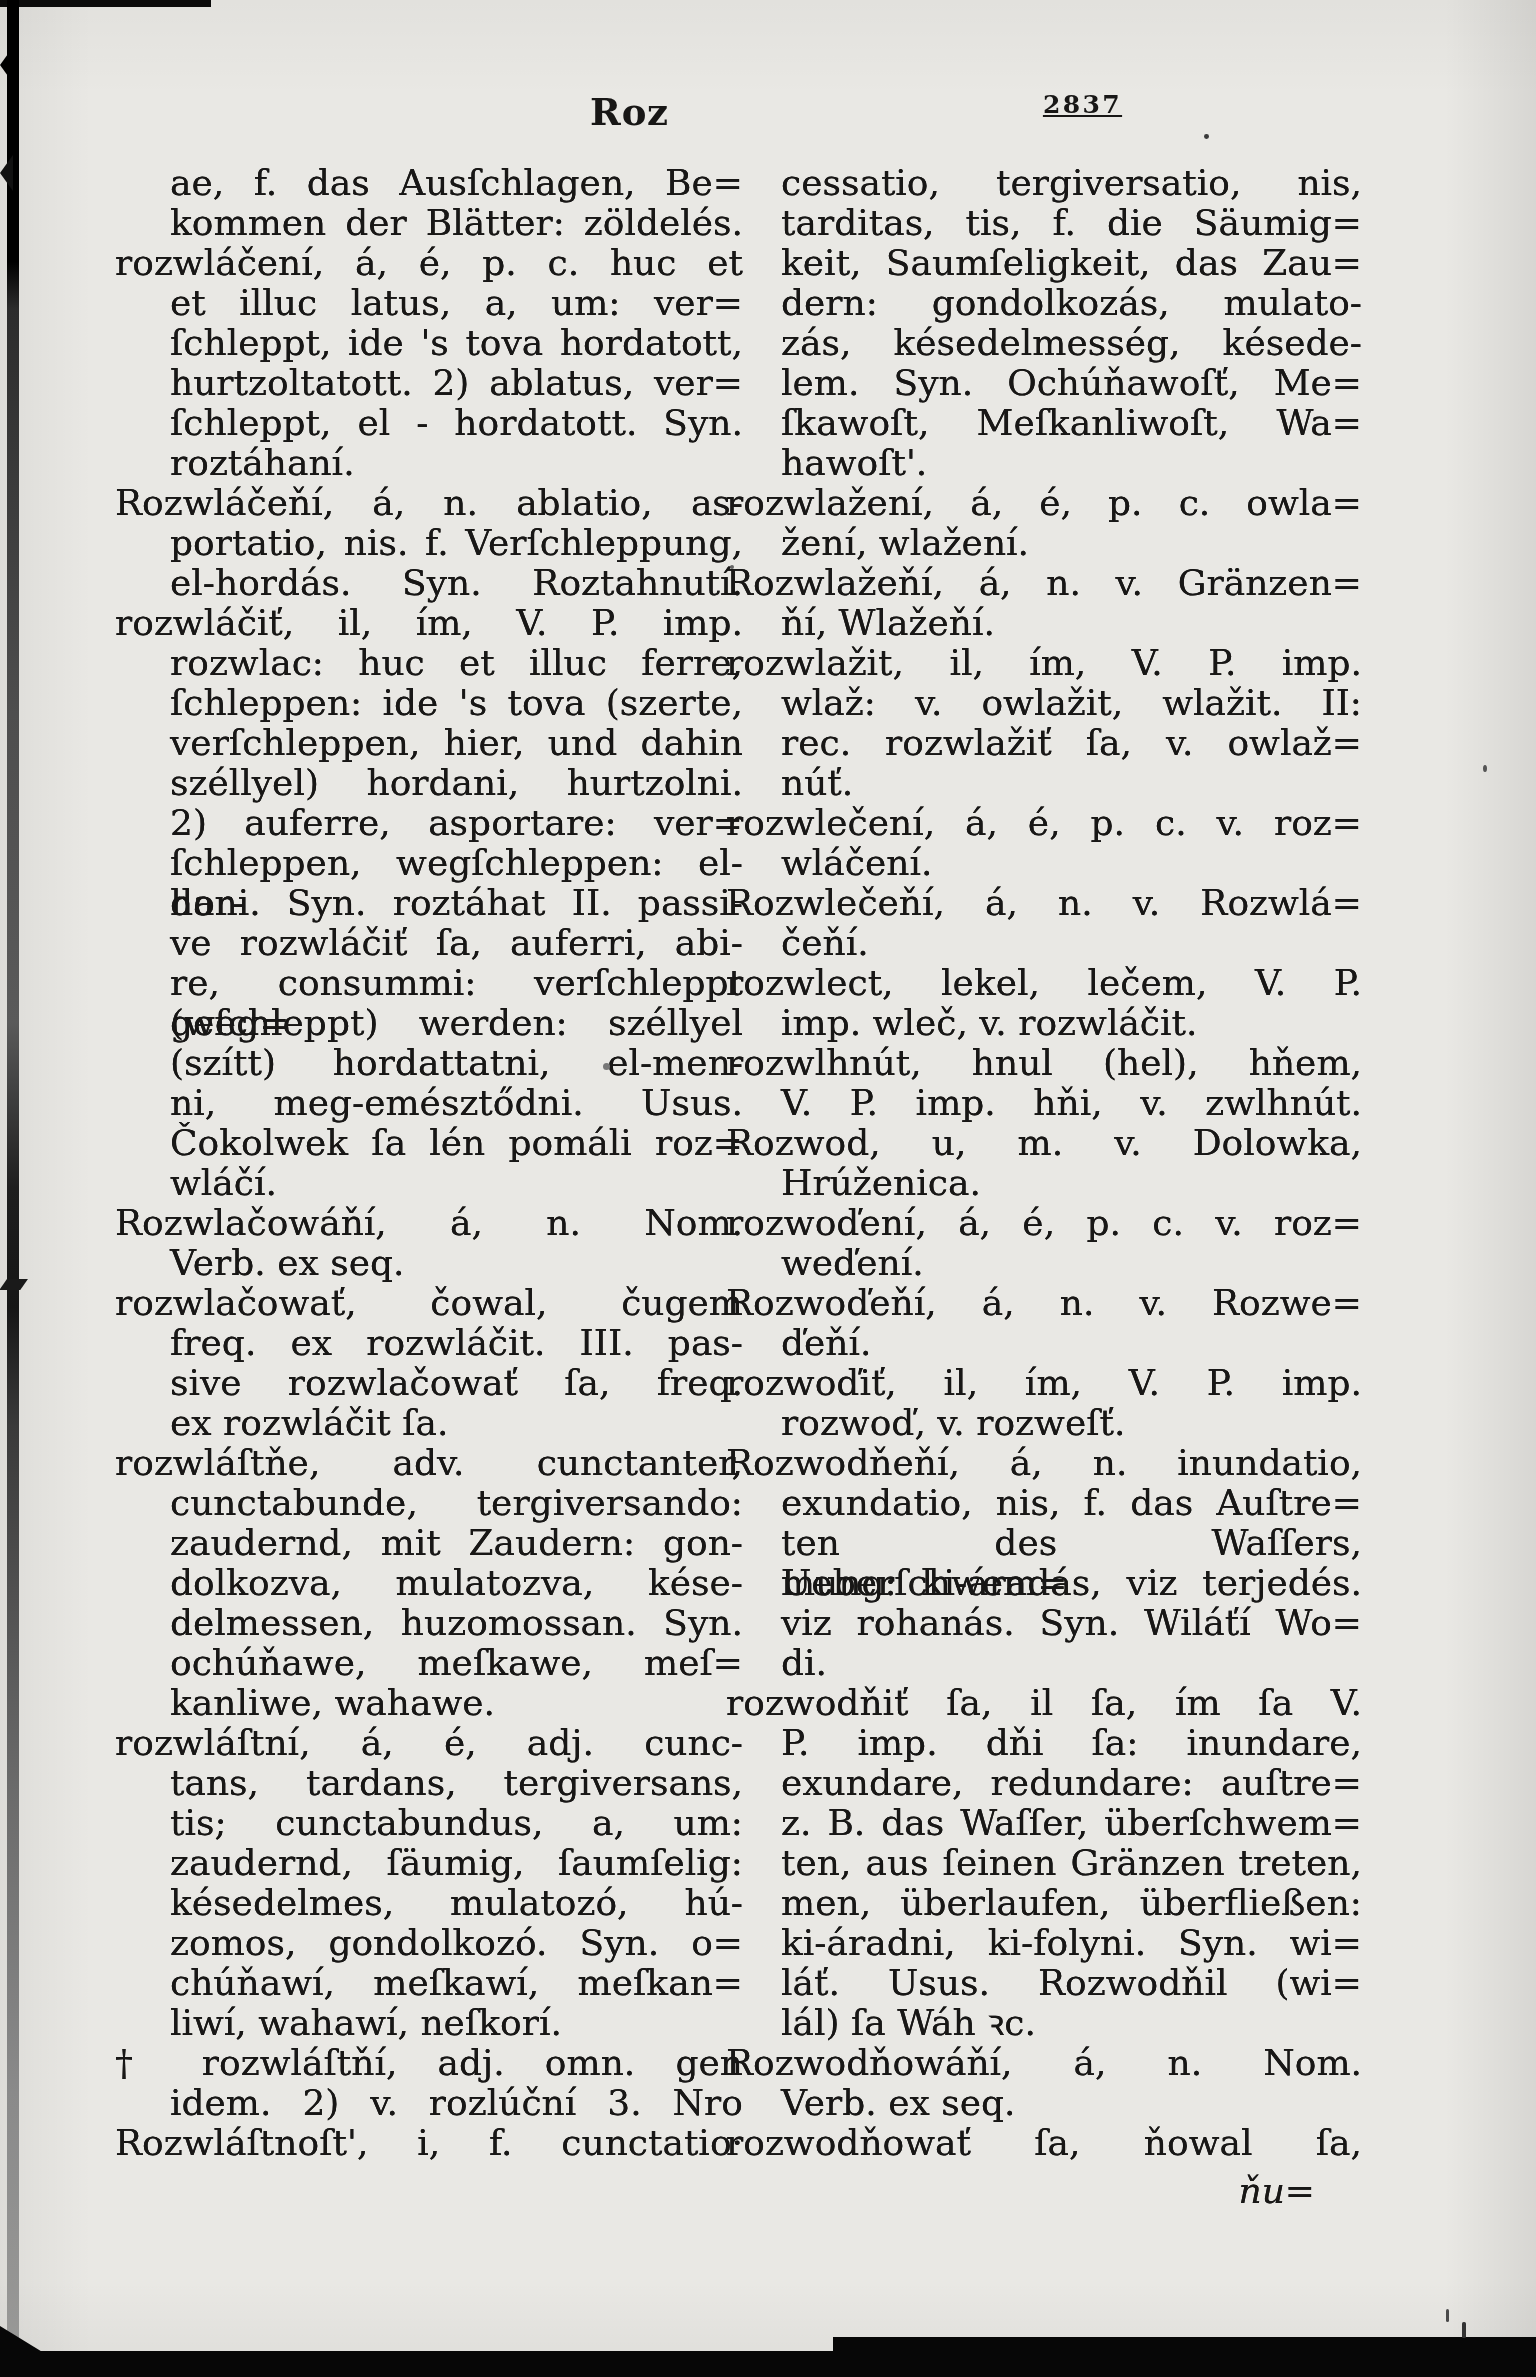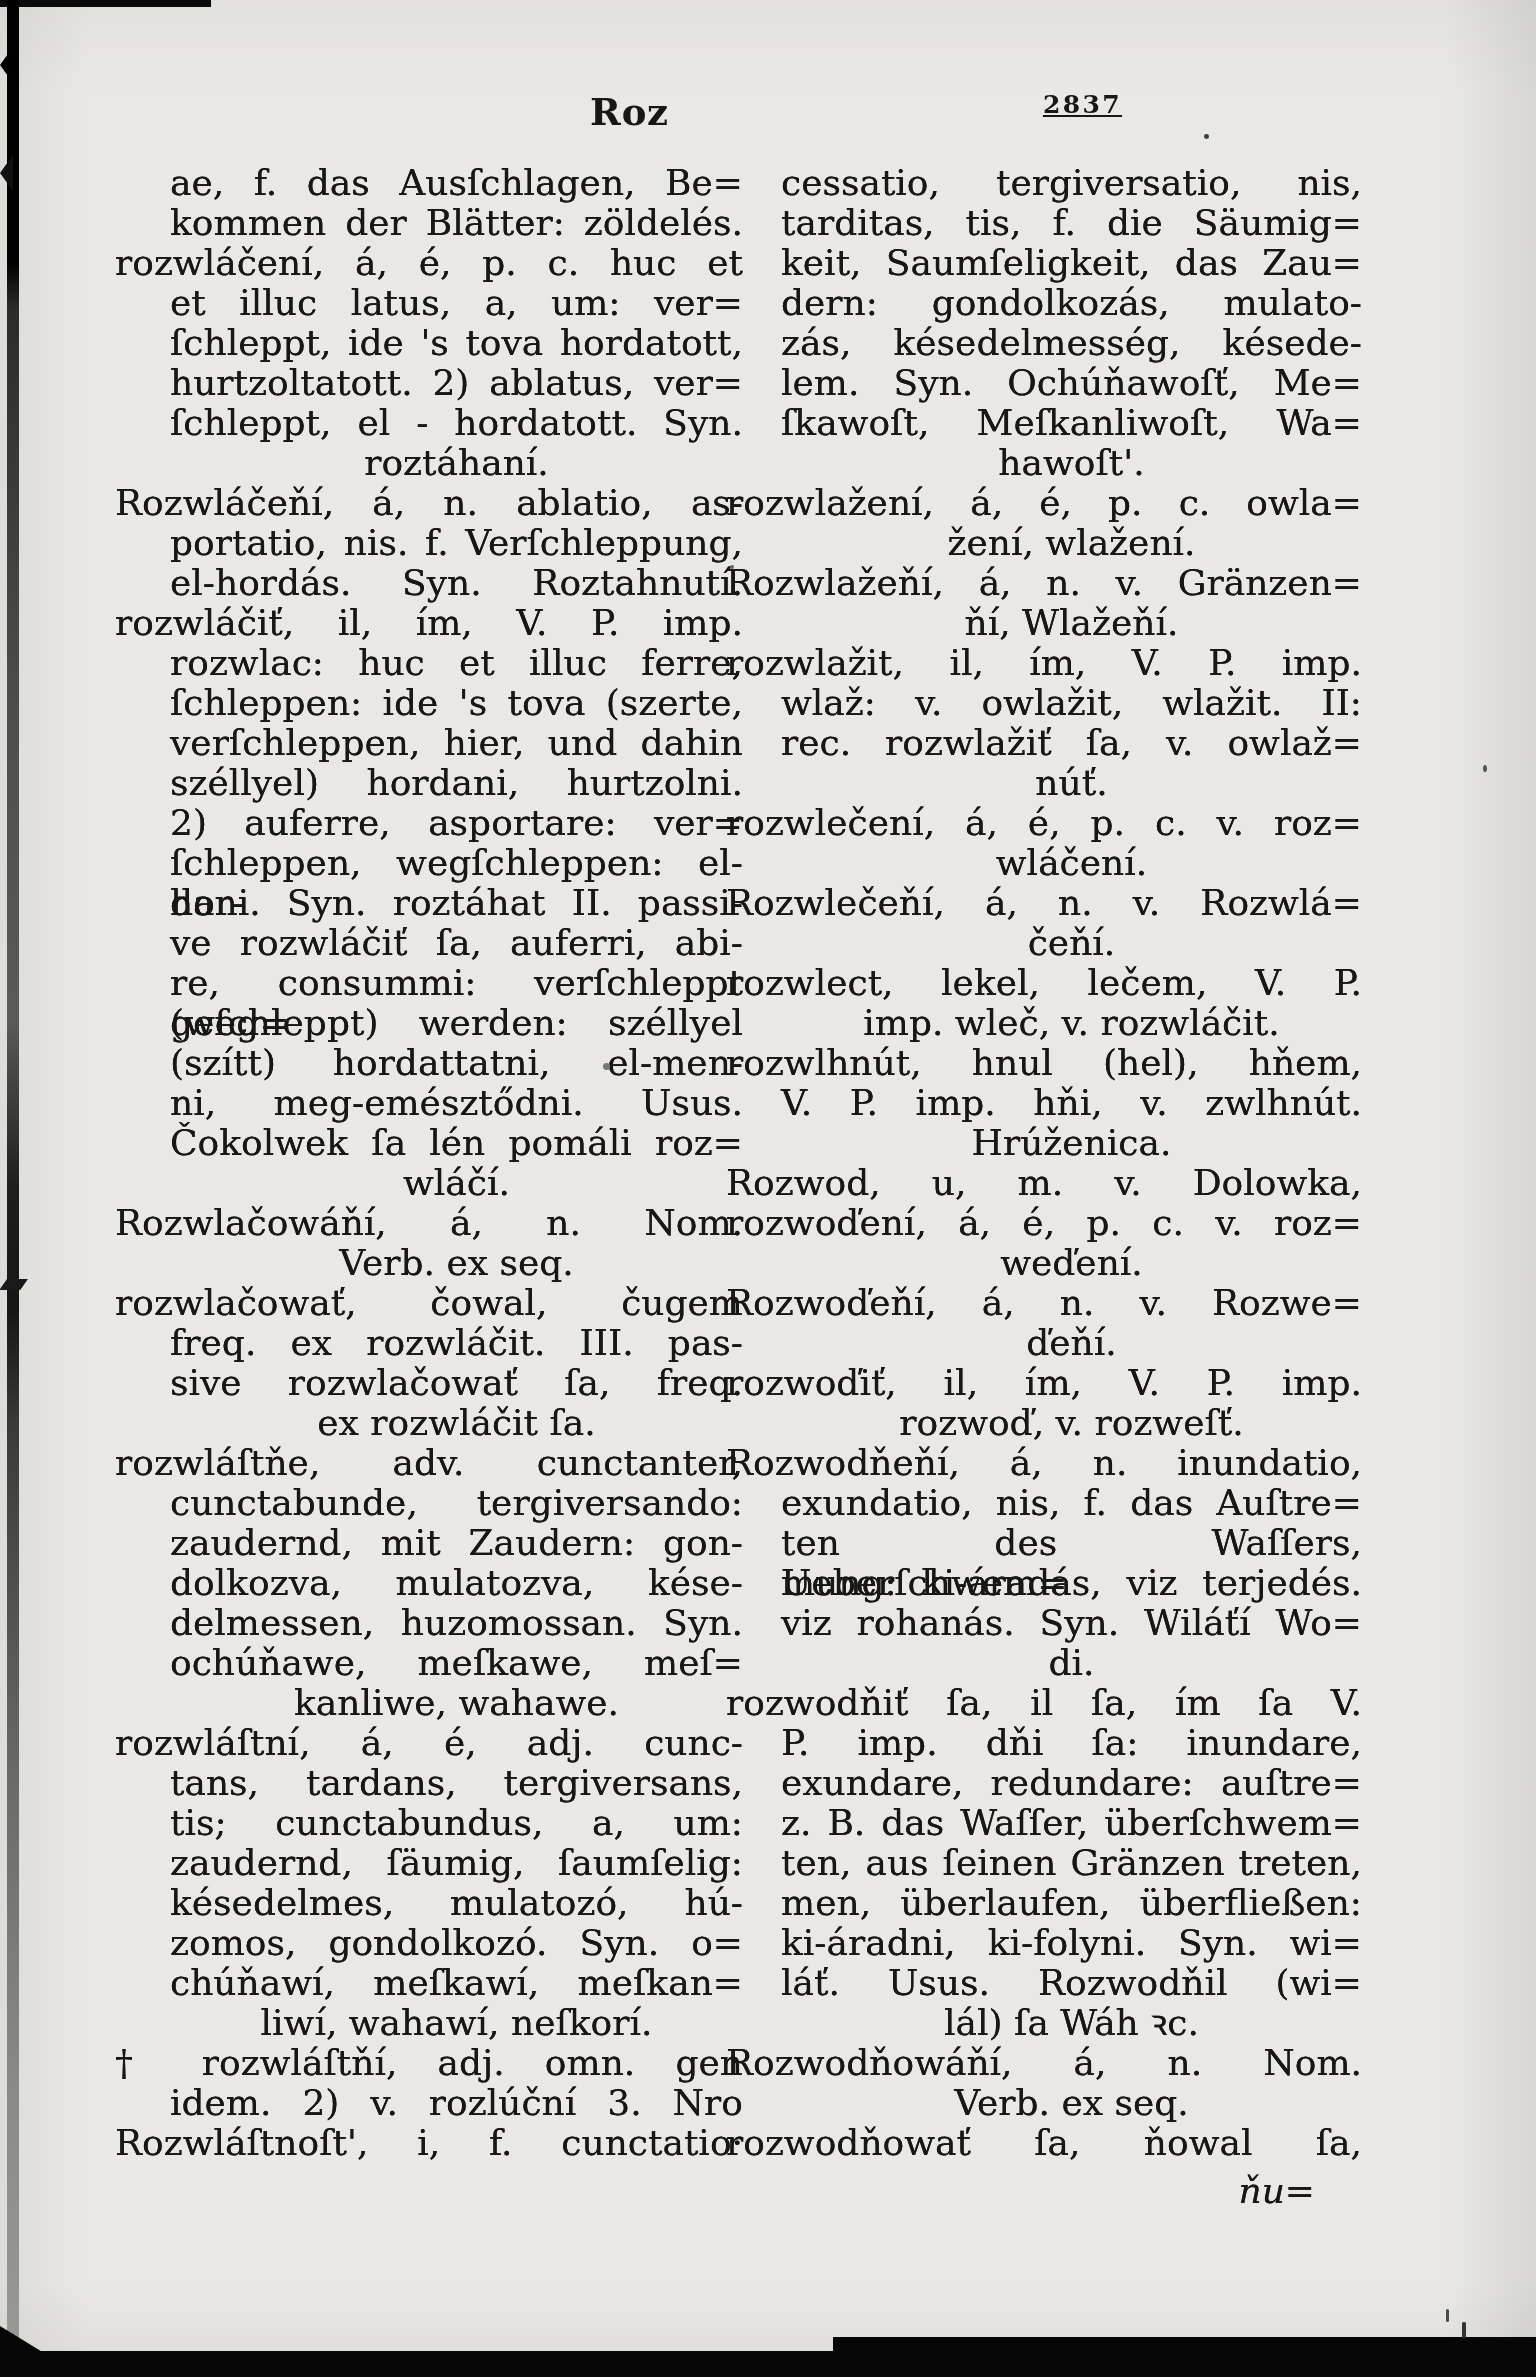--- a/index.html
+++ b/index.html
@@ -20,21 +20,21 @@
   .head-word{position:absolute;left:549px;width:161px;text-align:center;font-size:37px;letter-spacing:0.8px;}
   .head-page{position:absolute;left:1010px;width:145px;text-align:center;font-size:25px;letter-spacing:2.4px;text-decoration:underline;}
   .col{position:absolute;top:163px;font-size:36px;}
   .col-left{left:115px;width:628px;}
   .col-right{left:726px;width:636px;}
   .line{
     height:40px;line-height:40px;
     text-shadow:0 0 0.3px currentColor;
   }
   .line.just{text-align:justify;text-align-last:justify;}
-  .line.end{text-align:center;}
+  .line.end{text-align:left;}
   .line.ind{padding-left:55px;}
   .line.catch{text-align:right;padding-right:47px;height:47px;line-height:56px;font-style:italic;}
   
   .top-strip{position:absolute;top:0;left:0;width:211px;height:7.3px;background:#0b0b0b;}
   .gutter{position:absolute;left:7.3px;top:0;width:11.3px;height:2377px;
     background:linear-gradient(to bottom,
       #000 0%, #000 11%, #2c2c2c 13%, #4e4e4e 30%, #5a5a5a 43%,
       #1e1e1e 50%, #161616 55%, #3a3a3a 60%, #6a6a6a 75%, #8a8a8a 88%, #9a9a98 100%);
   }
   .gutter-arrow{position:absolute;left:0;width:0;height:0;
@@ -135,22 +135,22 @@
       <div class="line ind just">rec. rozwlažiť ſa, v. owlaž=</div>
       <div class="line ind end">núť.</div>
       <div class="line just">rozwlečení, á, é, p. c. v. roz=</div>
       <div class="line ind end">wláčení.</div>
       <div class="line just">Rozwlečeňí, á, n. v. Rozwlá=</div>
       <div class="line ind end">čeňí.</div>
       <div class="line just">rozwlect, lekel, lečem, V. P.</div>
       <div class="line ind end">imp. wleč, v. rozwláčit.</div>
       <div class="line just">rozwlhnút, hnul (hel), hňem,</div>
       <div class="line ind just">V. P. imp. hňi, v. zwlhnút.</div>
+      <div class="line just">Rozwod, u, m. v. Dolowka,</div>
       <div class="line ind end">Hrúženica.</div>
-      <div class="line just">Rozwod, u, m. v. Dolowka,</div>
       <div class="line just">rozwoďení, á, é, p. c. v. roz=</div>
       <div class="line ind end">weďení.</div>
       <div class="line just">Rozwoďeňí, á, n. v. Rozwe=</div>
       <div class="line ind end">ďeňí.</div>
       <div class="line just">rozwoďiť, il, ím, V. P. imp.</div>
       <div class="line ind end">rozwoď, v. rozweſť.</div>
       <div class="line just">Rozwodňeňí, á, n. inundatio,</div>
       <div class="line ind just">exundatio, nis, f. das Auſtre=</div>
       <div class="line ind just">ten des Waſſers, Ueberſchwem=</div>
       <div class="line ind just">mung: ki-áradás, viz terjedés.</div>

